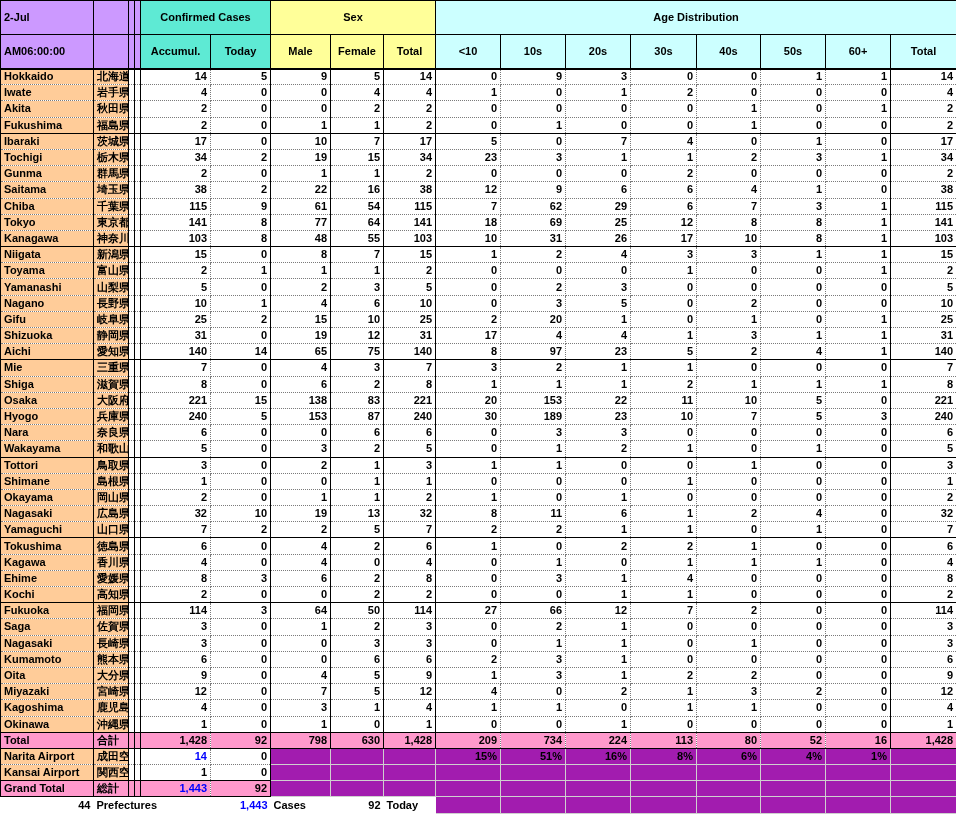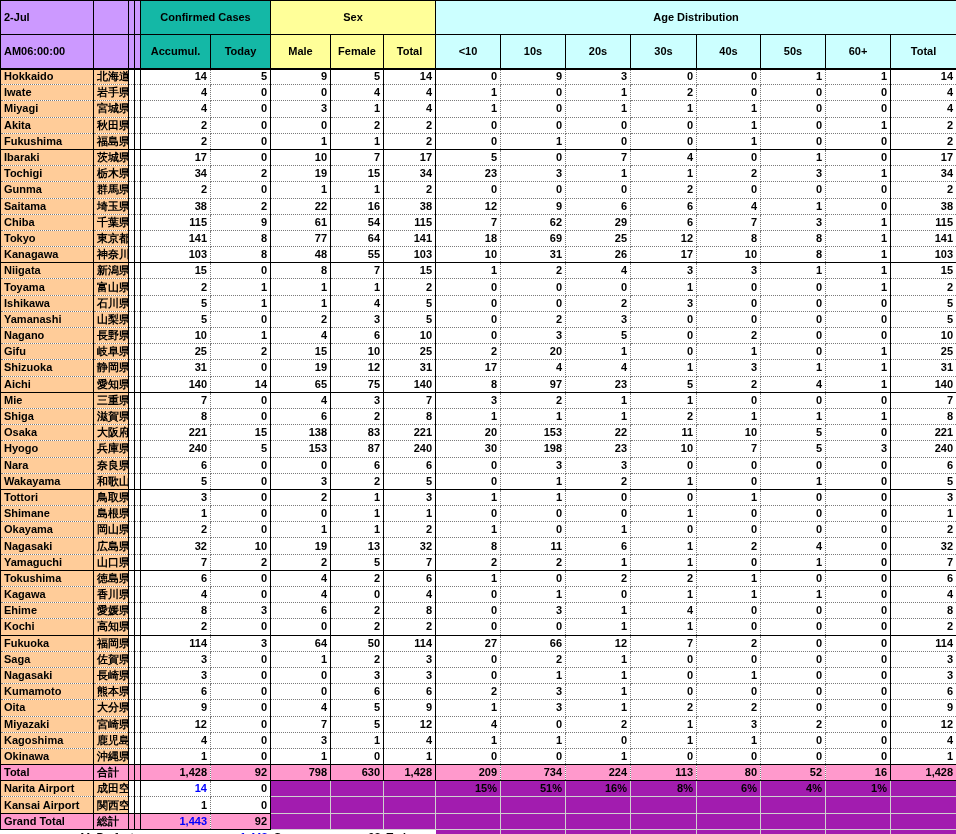--- a/index.html
+++ b/index.html
@@ -3,21 +3,21 @@
 <meta charset="utf-8">
 <style>
   html,body{margin:0;padding:0;background:#fff;}
   body{font-family:"Liberation Sans","DejaVu Sans",sans-serif;}
   table{border-collapse:collapse;table-layout:fixed;width:956px;font-size:11px;font-weight:bold;color:#000;}
   th,td{padding:0 3px;overflow:hidden;white-space:nowrap;line-height:1;box-sizing:border-box;}
   thead th{height:34px;border:1px solid #000;text-align:center;margin-left:12px;}
   thead tr.h2 th{border-bottom:2px solid #000;}
   thead th.left{text-align:left;}
   .purple{background:#CC99FF;}
-  .green{background:#14b8a6;}
+  .green{background:#5eead4;}
   .yellow{background:#FFFF99;}
   .cyan{background:#CCFFFF;}
   tbody td{height:16.2px;border-right:1px dotted #7a7a7a;border-bottom:1px dotted #7a7a7a;}
   .lab{background:#FFCC99;text-align:left;}
   .num{text-align:right;}
   .nn{padding:0;}
   .bL{border-left:1px solid #000 !important;}
   .bR{border-right:1px solid #000 !important;}
   tr.ge td{border-bottom:1px solid #000;}
   .pink{background:#FF99CC;}
@@ -113,39 +113,20 @@
         <td class="num">1</td>
         <td class="num">0</td>
         <td class="num">1</td>
         <td class="num">2</td>
         <td class="num">0</td>
         <td class="num">0</td>
         <td class="num bR">0</td>
         <td class="num bR">4</td>
       </tr>
       <tr>
-        <td class="lab bL bR">Miyagi</td>
-        <td class="lab bR">宮城県</td>
-        <td class="nn bR"></td>
-        <td class="nn bR"></td>
-        <td class="num">4</td>
-        <td class="num bR">0</td>
-        <td class="num bR">3</td>
-        <td class="num bR">1</td>
-        <td class="num bR">4</td>
-        <td class="num">1</td>
-        <td class="num">0</td>
-        <td class="num">1</td>
-        <td class="num">1</td>
-        <td class="num">1</td>
-        <td class="num">0</td>
-        <td class="num bR">0</td>
-        <td class="num bR">4</td>
-      </tr>
-      <tr>
         <td class="lab bL bR">Akita</td>
         <td class="lab bR">秋田県</td>
         <td class="nn bR"></td>
         <td class="nn bR"></td>
         <td class="num">2</td>
         <td class="num bR">0</td>
         <td class="num bR">0</td>
         <td class="num bR">2</td>
         <td class="num bR">2</td>
         <td class="num">0</td>
@@ -341,39 +322,20 @@
         <td class="num">0</td>
         <td class="num">0</td>
         <td class="num">0</td>
         <td class="num">1</td>
         <td class="num">0</td>
         <td class="num">0</td>
         <td class="num bR">1</td>
         <td class="num bR">2</td>
       </tr>
       <tr>
-        <td class="lab bL bR">Ishikawa</td>
-        <td class="lab bR">石川県</td>
-        <td class="nn bR"></td>
-        <td class="nn bR"></td>
-        <td class="num">5</td>
-        <td class="num bR">1</td>
-        <td class="num bR">1</td>
-        <td class="num bR">4</td>
-        <td class="num bR">5</td>
-        <td class="num">0</td>
-        <td class="num">0</td>
-        <td class="num">2</td>
-        <td class="num">3</td>
-        <td class="num">0</td>
-        <td class="num">0</td>
-        <td class="num bR">0</td>
-        <td class="num bR">5</td>
-      </tr>
-      <tr>
         <td class="lab bL bR">Yamanashi</td>
         <td class="lab bR">山梨県</td>
         <td class="nn bR"></td>
         <td class="nn bR"></td>
         <td class="num">5</td>
         <td class="num bR">0</td>
         <td class="num bR">2</td>
         <td class="num bR">3</td>
         <td class="num bR">5</td>
         <td class="num">0</td>
@@ -522,21 +484,21 @@
         <td class="lab bL bR">Hyogo</td>
         <td class="lab bR">兵庫県</td>
         <td class="nn bR"></td>
         <td class="nn bR"></td>
         <td class="num">240</td>
         <td class="num bR">5</td>
         <td class="num bR">153</td>
         <td class="num bR">87</td>
         <td class="num bR">240</td>
         <td class="num">30</td>
-        <td class="num">198</td>
+        <td class="num">189</td>
         <td class="num">23</td>
         <td class="num">10</td>
         <td class="num">7</td>
         <td class="num">5</td>
         <td class="num bR">3</td>
         <td class="num bR">240</td>
       </tr>
       <tr>
         <td class="lab bL bR">Nara</td>
         <td class="lab bR">奈良県</td>

